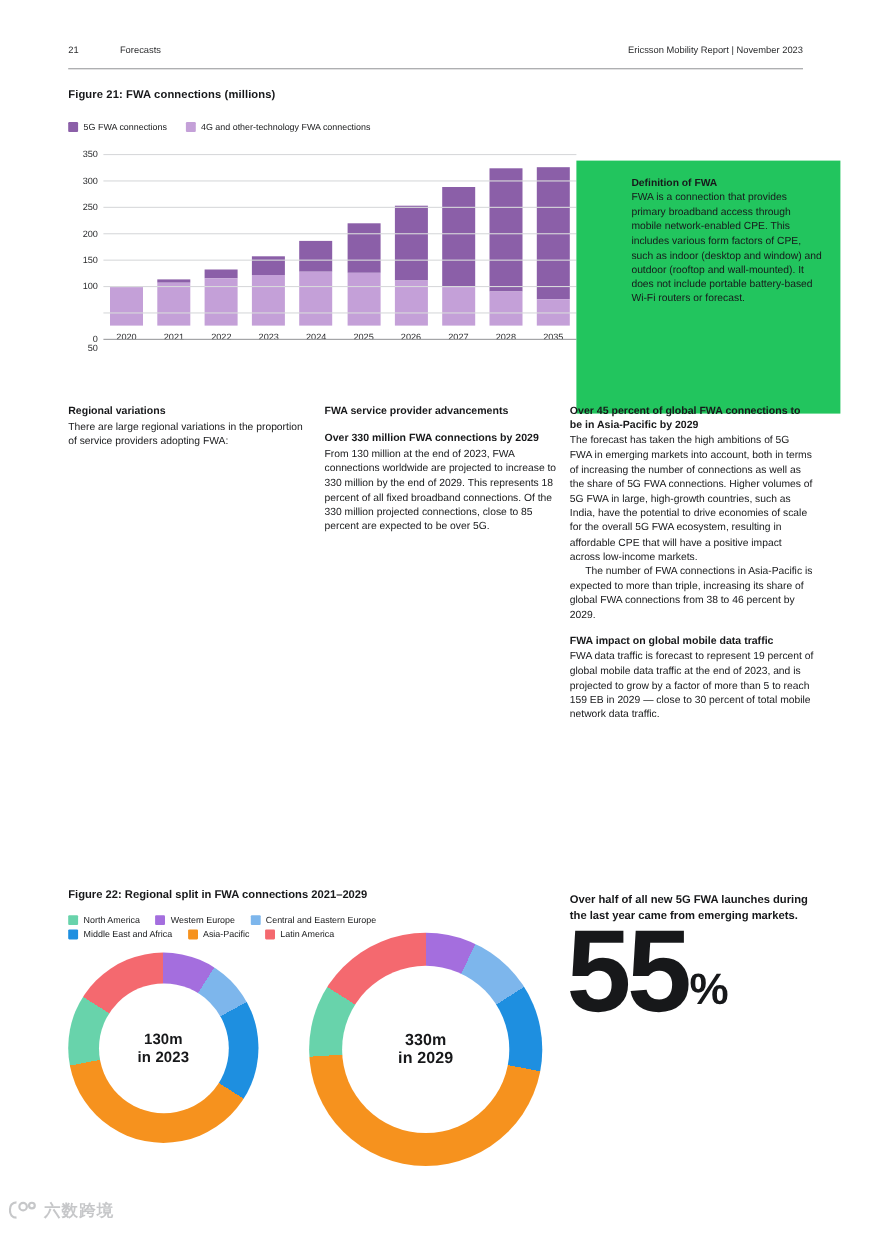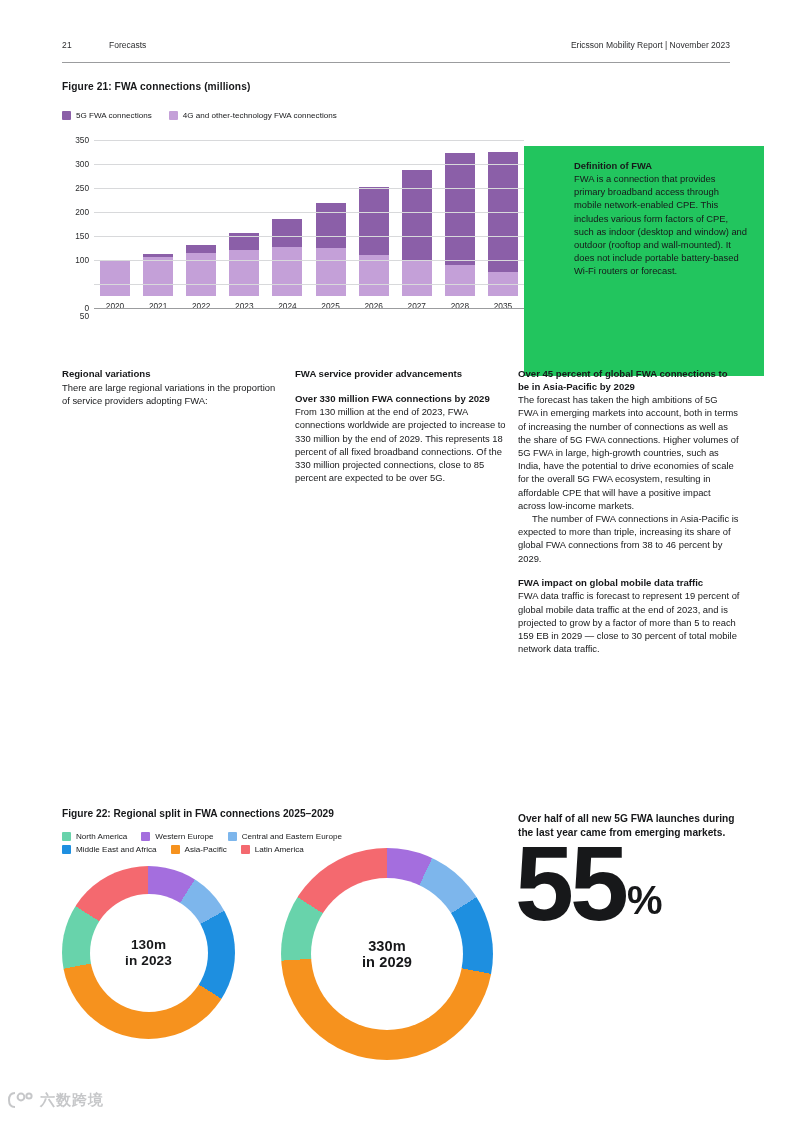--- a/index.html
+++ b/index.html
@@ -197,21 +197,21 @@
 
   <div class="col c3">
     <div class="ch">Over 45 percent of global FWA connections to be in Asia-Pacific by 2029</div>
     <p class="cp">The forecast has taken the high ambitions of 5G FWA in emerging markets into account, both in terms of increasing the number of connections as well as the share of 5G FWA connections. Higher volumes of 5G FWA in large, high-growth countries, such as India, have the potential to drive economies of scale for the overall 5G FWA ecosystem, resulting in affordable CPE that will have a positive impact across low-income markets.</p>
     <p class="cp ind">The number of FWA connections in Asia-Pacific is expected to more than triple, increasing its share of global FWA connections from 38 to 46 percent by 2029.</p>
     <div class="gap"></div>
     <div class="ch">FWA impact on global mobile data traffic</div>
     <p class="cp">FWA data traffic is forecast to represent 19 percent of global mobile data traffic at the end of 2023, and is projected to grow by a factor of more than 5 to reach 159 EB in 2029 — close to 30 percent of total mobile network data traffic.</p>
   </div>
 
-  <div class="fig22-title">Figure 22: Regional split in FWA connections 2025–2029</div>
+  <div class="fig22-title">Figure 22: Regional split in FWA connections 2021–2029</div>
   <div class="legend22">
     <div class="lrow" id="lg22-r1">
         <div class="lg">
           <i class="sw" style="background: rgb(104, 211, 171);"></i>
           <span class="t">North America</span>
         </div>
         <div class="lg">
           <i class="sw" style="background: rgb(164, 110, 222);"></i>
           <span class="t">Western Europe</span>
         </div>

